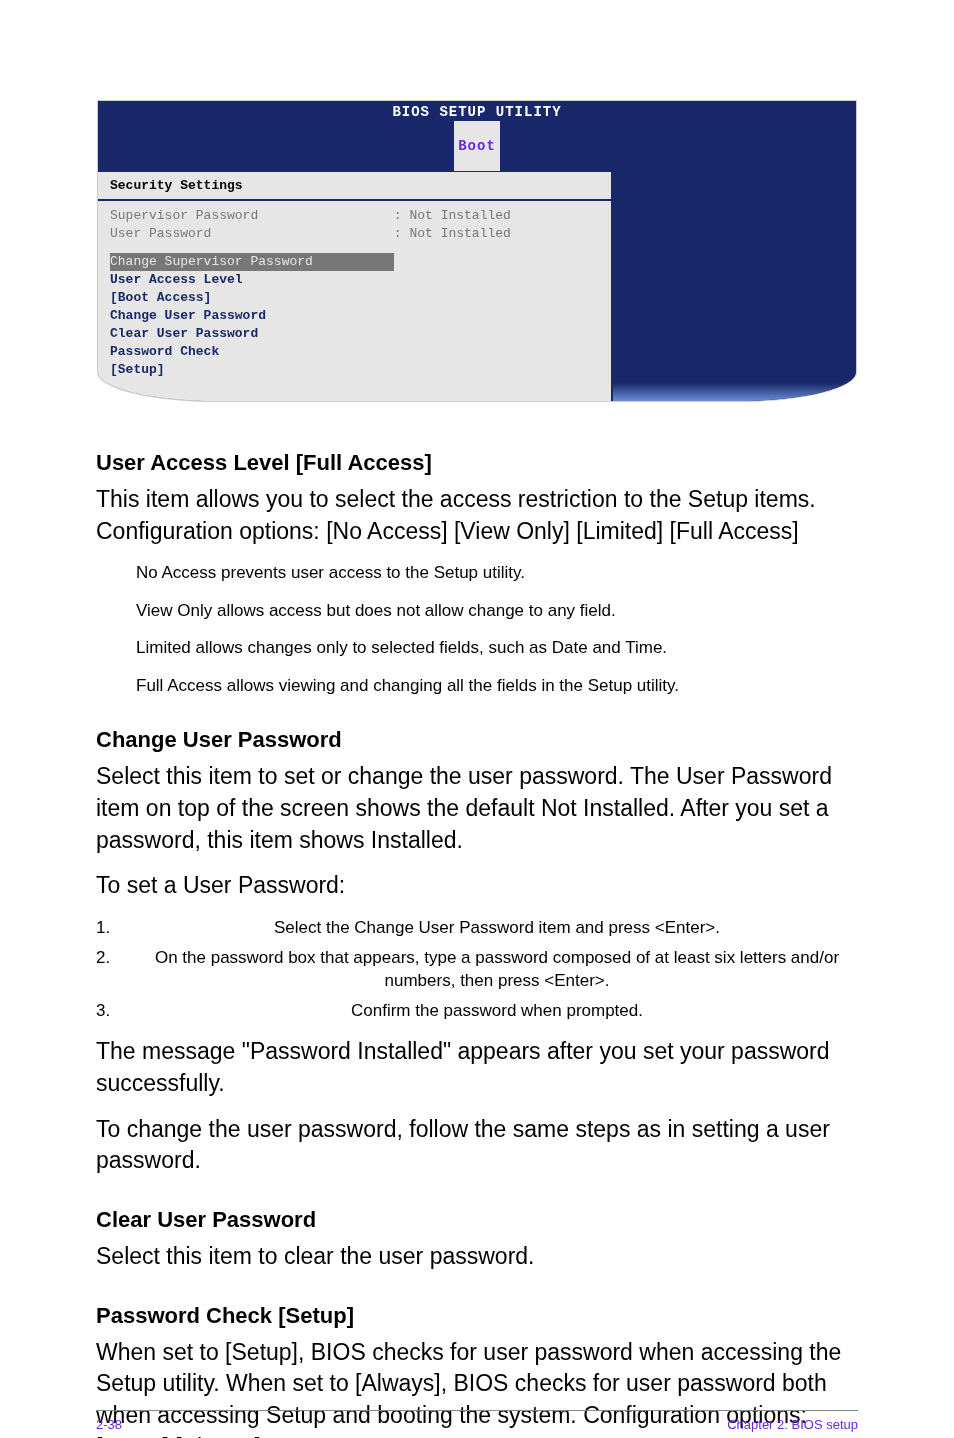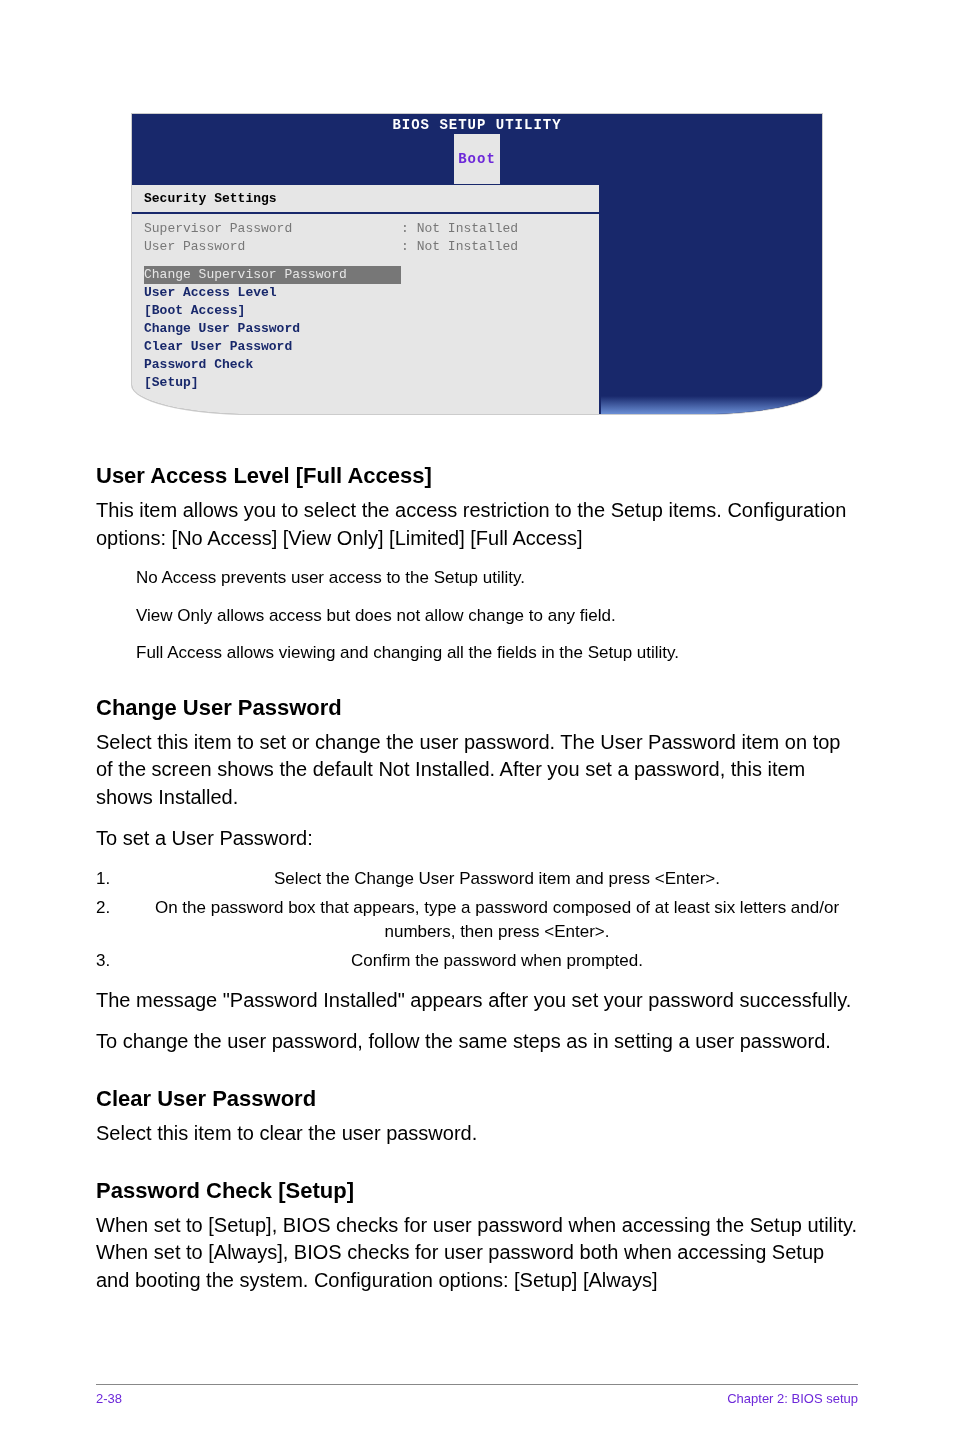--- a/index.html
+++ b/index.html
@@ -1,34 +1,34 @@
 <!DOCTYPE html>
 <html><head>
 <meta charset="utf-8">
 <style>
   * { box-sizing: border-box; margin: 0; padding: 0; }
   html, body { width: 954px; background: #ffffff; font-family: Arial, Helvetica, sans-serif; color: #000; }
   .page { width: 954px; min-height: 1438px; padding: 96px 96px 0 96px; position: relative; }
-  .bios-wrap { width: 692px; margin: 17px auto 46px auto; border: 1px solid #ccc; overflow: hidden; border-radius: 0 0 120px 120px / 0 0 30px 30px; }
+  .bios-wrap { width: 760px; margin: 4px auto 46px auto; border: 1px solid #ccc; overflow: hidden; border-radius: 0 0 120px 120px / 0 0 30px 30px; }
   .bios-titlebar { background: #18286b; color: #ffffff; font-family: "Courier New", monospace; font-weight: bold; text-align: center; font-size: 14px; line-height: 18px; padding: 2px 0 1px 0; letter-spacing: 1px; }
   .bios-titlebar .menu { background: #e6e6e6; color: #6d28d9; padding: 16px 4px; display: inline-block; }
   .bios-body { display: flex; background: #737373; }
   .bios-left { flex: 0 0 68%; border-right: 2px solid #18286b; }
   .bios-right { flex: 1; background: #18286b; min-height: 140px; position: relative; }
   .bios-right::after { content:""; position:absolute; bottom:0; left:0; right:0; height:18px; background: linear-gradient(to bottom, #18286b, #6b8fd5); }
   .sec-header { background: #e6e6e6; font-family: "Courier New", monospace; font-weight: bold; font-size: 13px; padding: 6px 12px; border-bottom: 2px solid #18286b; }
   .sec-content { background: #e6e6e6; font-family: "Courier New", monospace; font-size: 13px; padding: 6px 12px 22px 12px; line-height: 18px; }
   .row { display: flex; }
   .cell-l { flex: 0 0 58%; white-space: pre; }
   .cell-r { flex: 1; white-space: pre; }
   .grey { color: #777; }
   .blue { color: #18286b; font-weight: bold; flex-direction: column; } 
   h2.sec { font-size: 22px; font-weight: bold; margin: 30px 0 8px 0; font-family: Arial, Helvetica, sans-serif; }
   h2.sec.first { margin-top: 48px; }
-  p.body { font-size: 20px; line-height: 1.38; margin: 0 0 14px 0; }
+  p.body { font-size: 23px; line-height: 1.38; margin: 0 0 14px 0; }
   p.indent { font-size: 17px; line-height: 1.38; margin: 0 0 14px 40px; }
   ol.steps { font-size: 17px; line-height: 1.38; margin: 0 0 14px 0; padding-left: 0; list-style: none; }
   ol.steps li { display: flex; margin-bottom: 6px; }
   ol.steps li .num { flex: 0 0 40px; }
   ol.steps li .txt { flex: 1; text-align: center; }
   .footer { position: absolute; bottom: 32px; left: 96px; right: 96px; border-top: 1px solid #888; padding-top: 6px; display: flex; justify-content: space-between; font-size: 13px; color: #6d28d9; }
 </style>
 </head>
 <body>
 
@@ -75,20 +75,21 @@
         </div>
       </div>
       <div class="bios-right"></div>
     </div>
   </div>
 
   <h2 class="sec first">User Access Level [Full Access]</h2>
   <p class="body">This item allows you to select the access restriction to the Setup items. Configuration options: [No Access] [View Only] [Limited] [Full Access]</p>
   <p class="indent">No Access prevents user access to the Setup utility.</p>
   <p class="indent">View Only allows access but does not allow change to any field.</p>
+  <p class="indent">Limited allows changes only to selected fields, such as Date and Time.</p>
   <p class="indent">Full Access allows viewing and changing all the fields in the Setup utility.</p>
 
   <h2 class="sec">Change User Password</h2>
   <p class="body">Select this item to set or change the user password. The User Password item on top of the screen shows the default Not Installed. After you set a password, this item shows Installed.</p>
   <p class="body">To set a User Password:</p>
   <ol class="steps">
     <li>
         <span class="num">1.</span>
         <span class="txt">Select the Change User Password item and press &lt;Enter&gt;.</span>
       </li>

